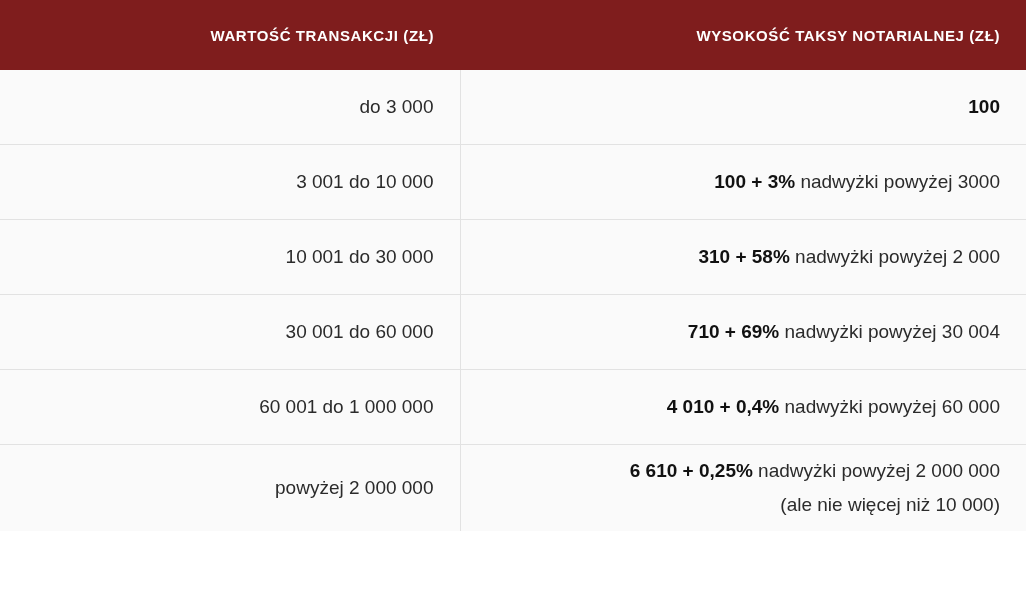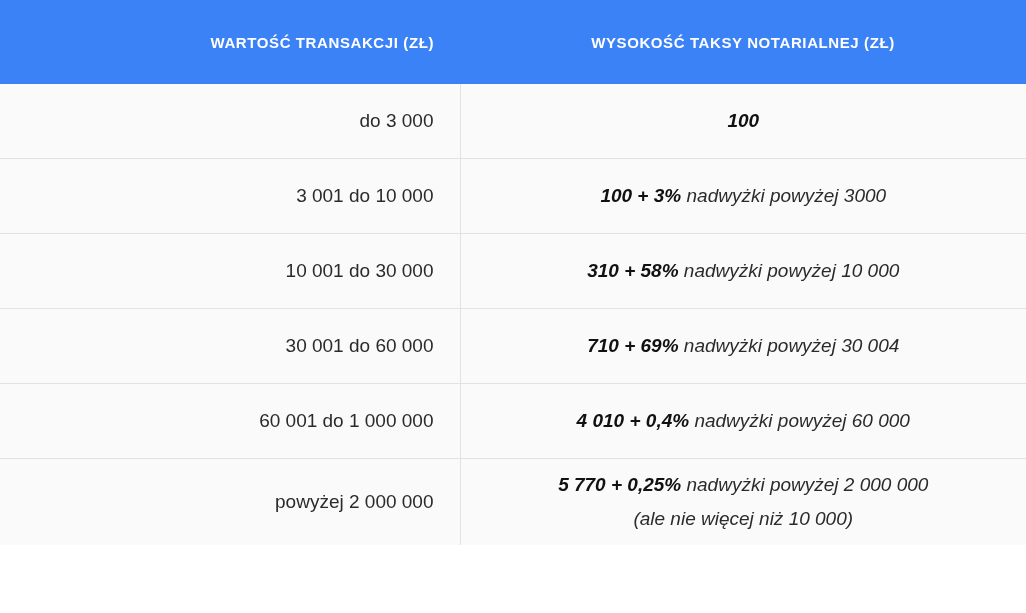--- a/index.html
+++ b/index.html
@@ -18,55 +18,54 @@
   .fee-table {
     width: 1026px;
     border-collapse: collapse;
     table-layout: fixed;
   }
 
   .fee-table col.col-left { width: 460px; }
   .fee-table col.col-right { width: 566px; }
 
   .fee-table thead th {
-    background: #3b82f6;
+    background: #7f1d1d;
     color: #ffffff;
     font-size: 15px;
     font-weight: bold;
     letter-spacing: 0.6px;
     height: 54px;
-    padding: 15px 26px;
+    padding: 8px 26px;
     vertical-align: middle;
     text-transform: uppercase;
     border: none;
   }
   .fee-table thead th.th-left {
     text-align: right;
   }
   .fee-table thead th.th-right {
-    text-align: center;
+    text-align: right;
   }
 
   .fee-table tbody td {
     font-size: 19px;
     color: #2b2b2b;
     border-bottom: 1px solid #e2e2e2;
     padding: 0 26px;
     height: 74px;
     vertical-align: middle;
     background: #fafafa;
     line-height: 1.35;
   }
   .fee-table tbody td.cell-range {
     text-align: right;
     border-right: 1px solid #e2e2e2;
   }
   .fee-table tbody td.cell-fee {
-    text-align: center;
-    font-style: italic;
+    text-align: right;
   }
   .fee-table tbody tr:last-child td {
     border-bottom: none;
     height: 86px;
   }
   .fee-table tbody td.cell-fee b {
     font-weight: bold;
     color: #111111;
   }
   .fee-note {
@@ -97,36 +96,36 @@
     </tr>
     <tr>
       <td class="cell-range">3 001 do 10 000</td>
       <td class="cell-fee">
         <b>100 + 3%</b><span> nadwyżki powyżej 3000</span>
       </td>
     </tr>
     <tr>
       <td class="cell-range">10 001 do 30 000</td>
       <td class="cell-fee">
-        <b>310 + 58%</b><span> nadwyżki powyżej 10 000</span>
+        <b>310 + 58%</b><span> nadwyżki powyżej 2 000</span>
       </td>
     </tr>
     <tr>
       <td class="cell-range">30 001 do 60 000</td>
       <td class="cell-fee">
         <b>710 + 69%</b><span> nadwyżki powyżej 30 004</span>
       </td>
     </tr>
     <tr>
       <td class="cell-range">60 001 do 1 000 000</td>
       <td class="cell-fee">
         <b>4 010 + 0,4%</b><span> nadwyżki powyżej 60 000</span>
       </td>
     </tr>
     <tr>
       <td class="cell-range">powyżej 2 000 000</td>
       <td class="cell-fee">
-        <b>5 770 + 0,25%</b><span> nadwyżki powyżej 2 000 000</span>
+        <b>6 610 + 0,25%</b><span> nadwyżki powyżej 2 000 000</span>
         <span class="fee-note">(ale nie więcej niż 10 000)</span>
       </td>
     </tr>
   </tbody>
 </table>
 
 </body></html>

